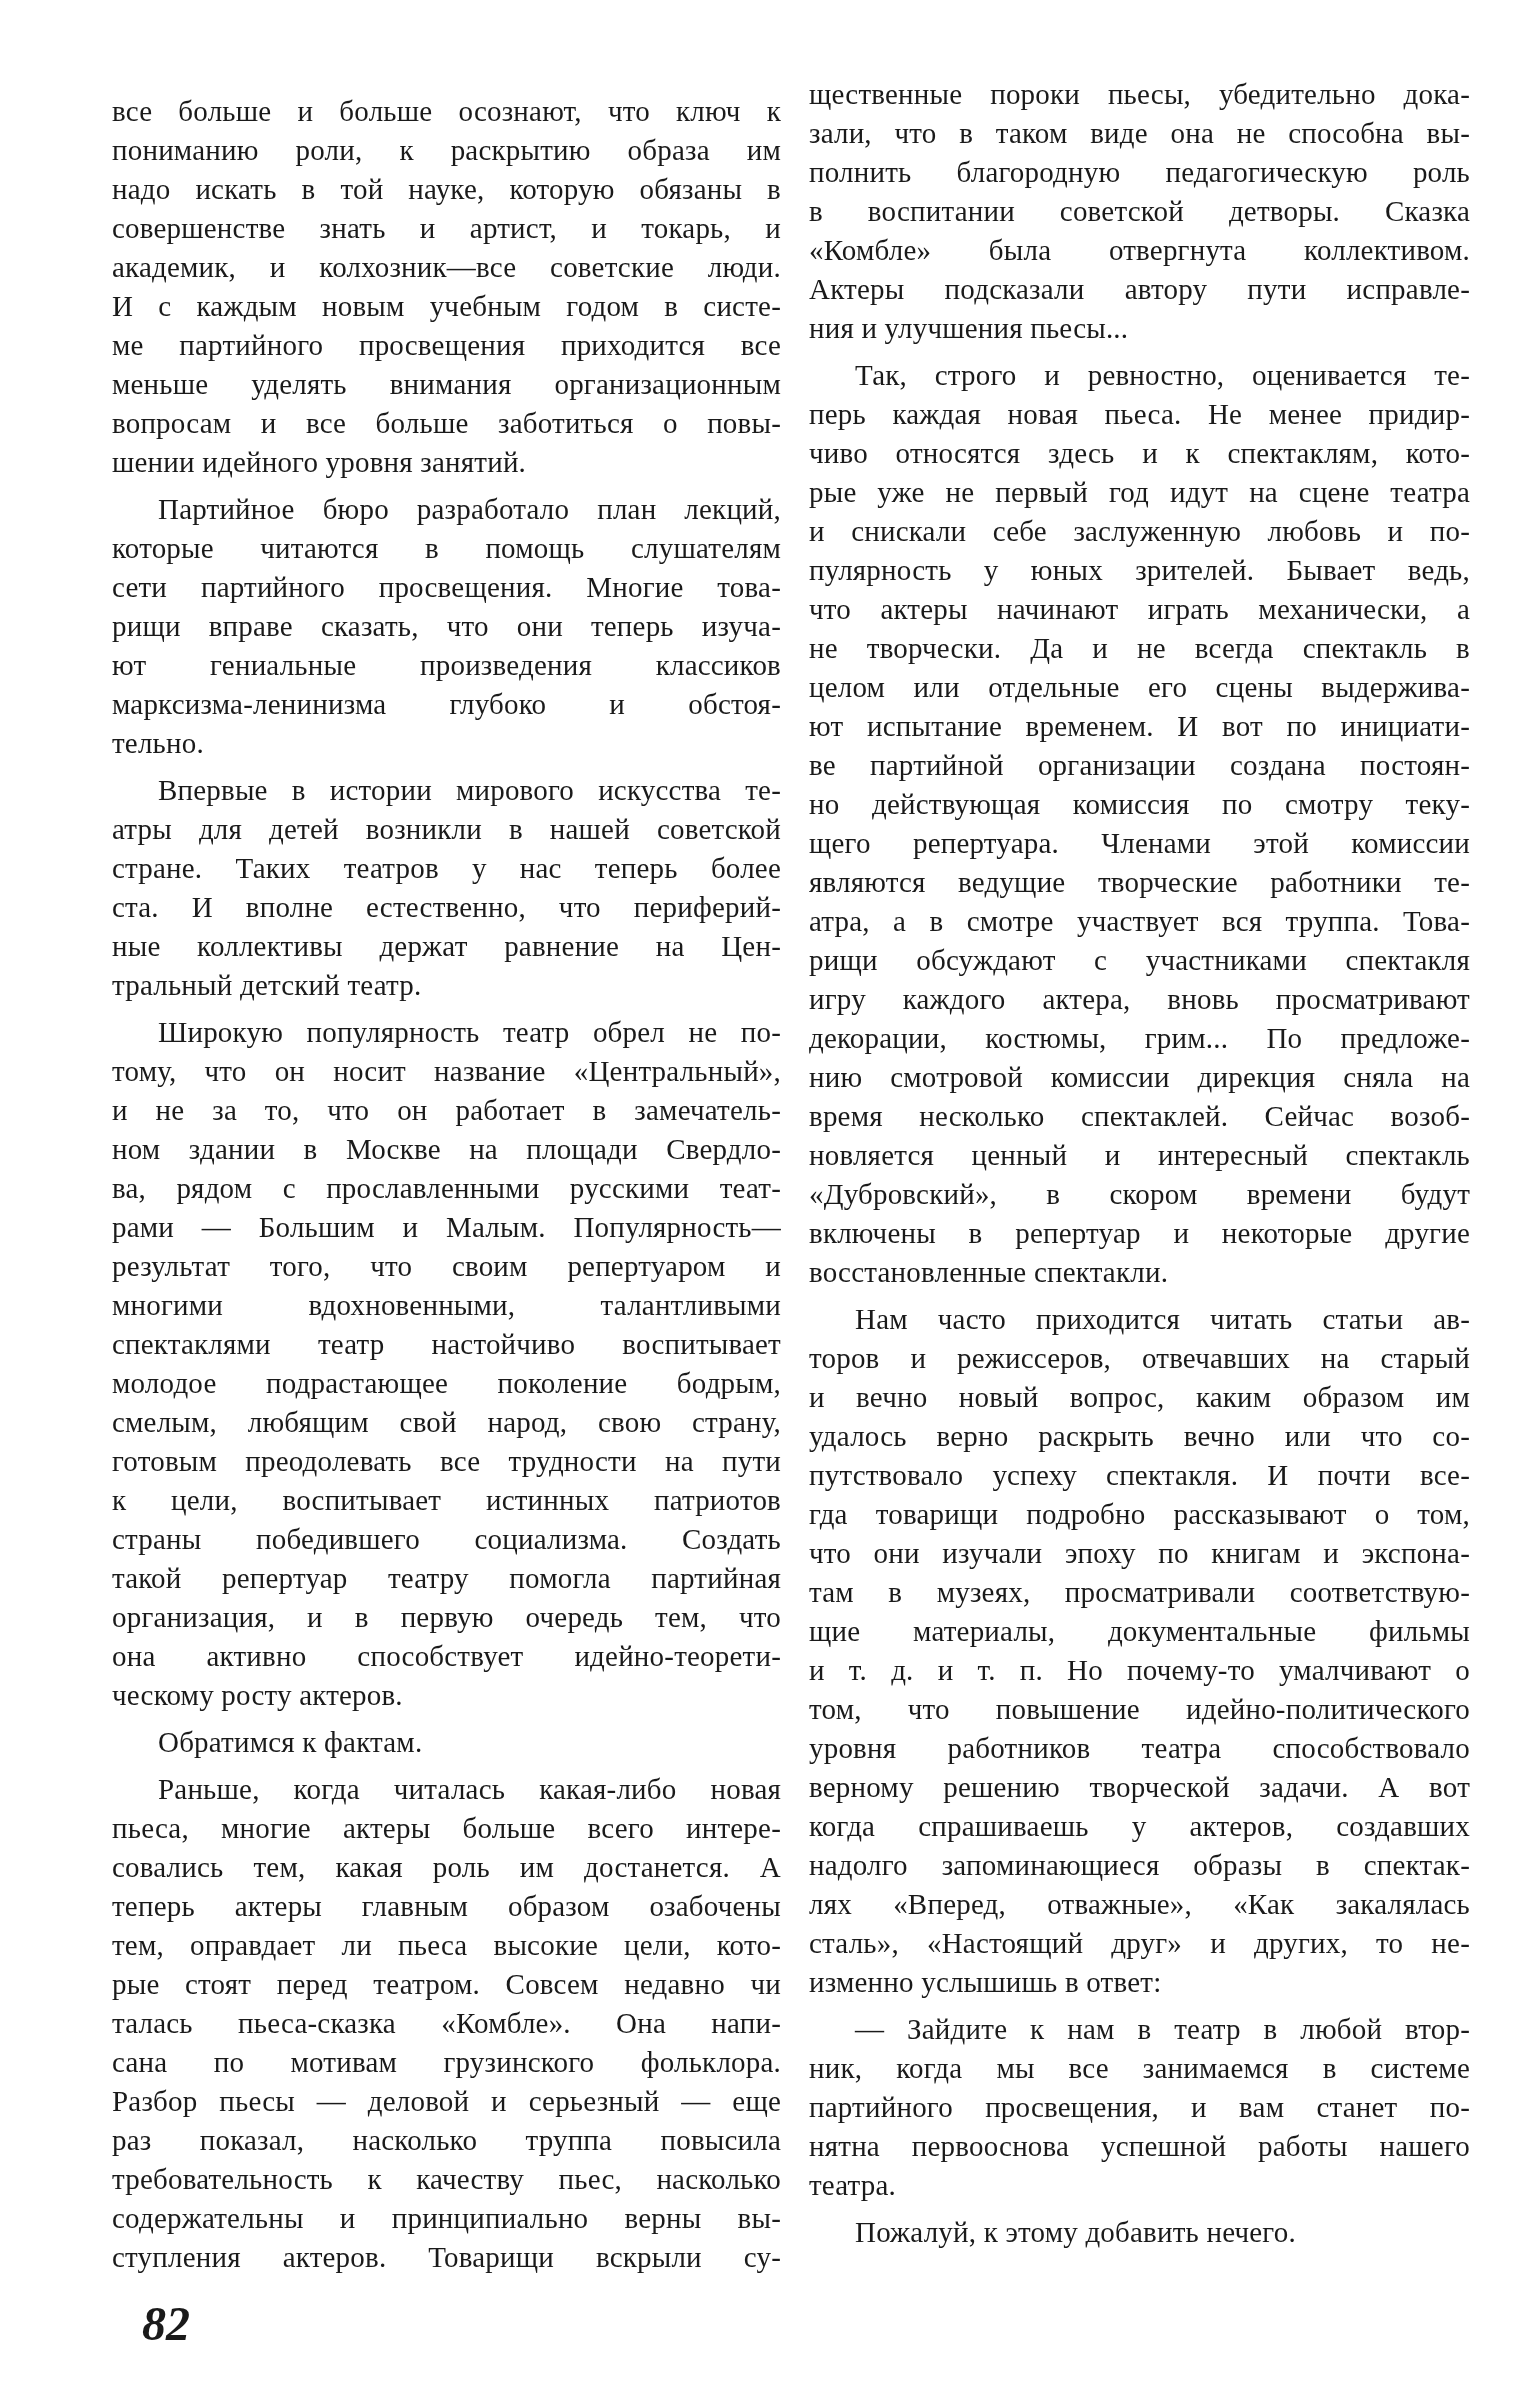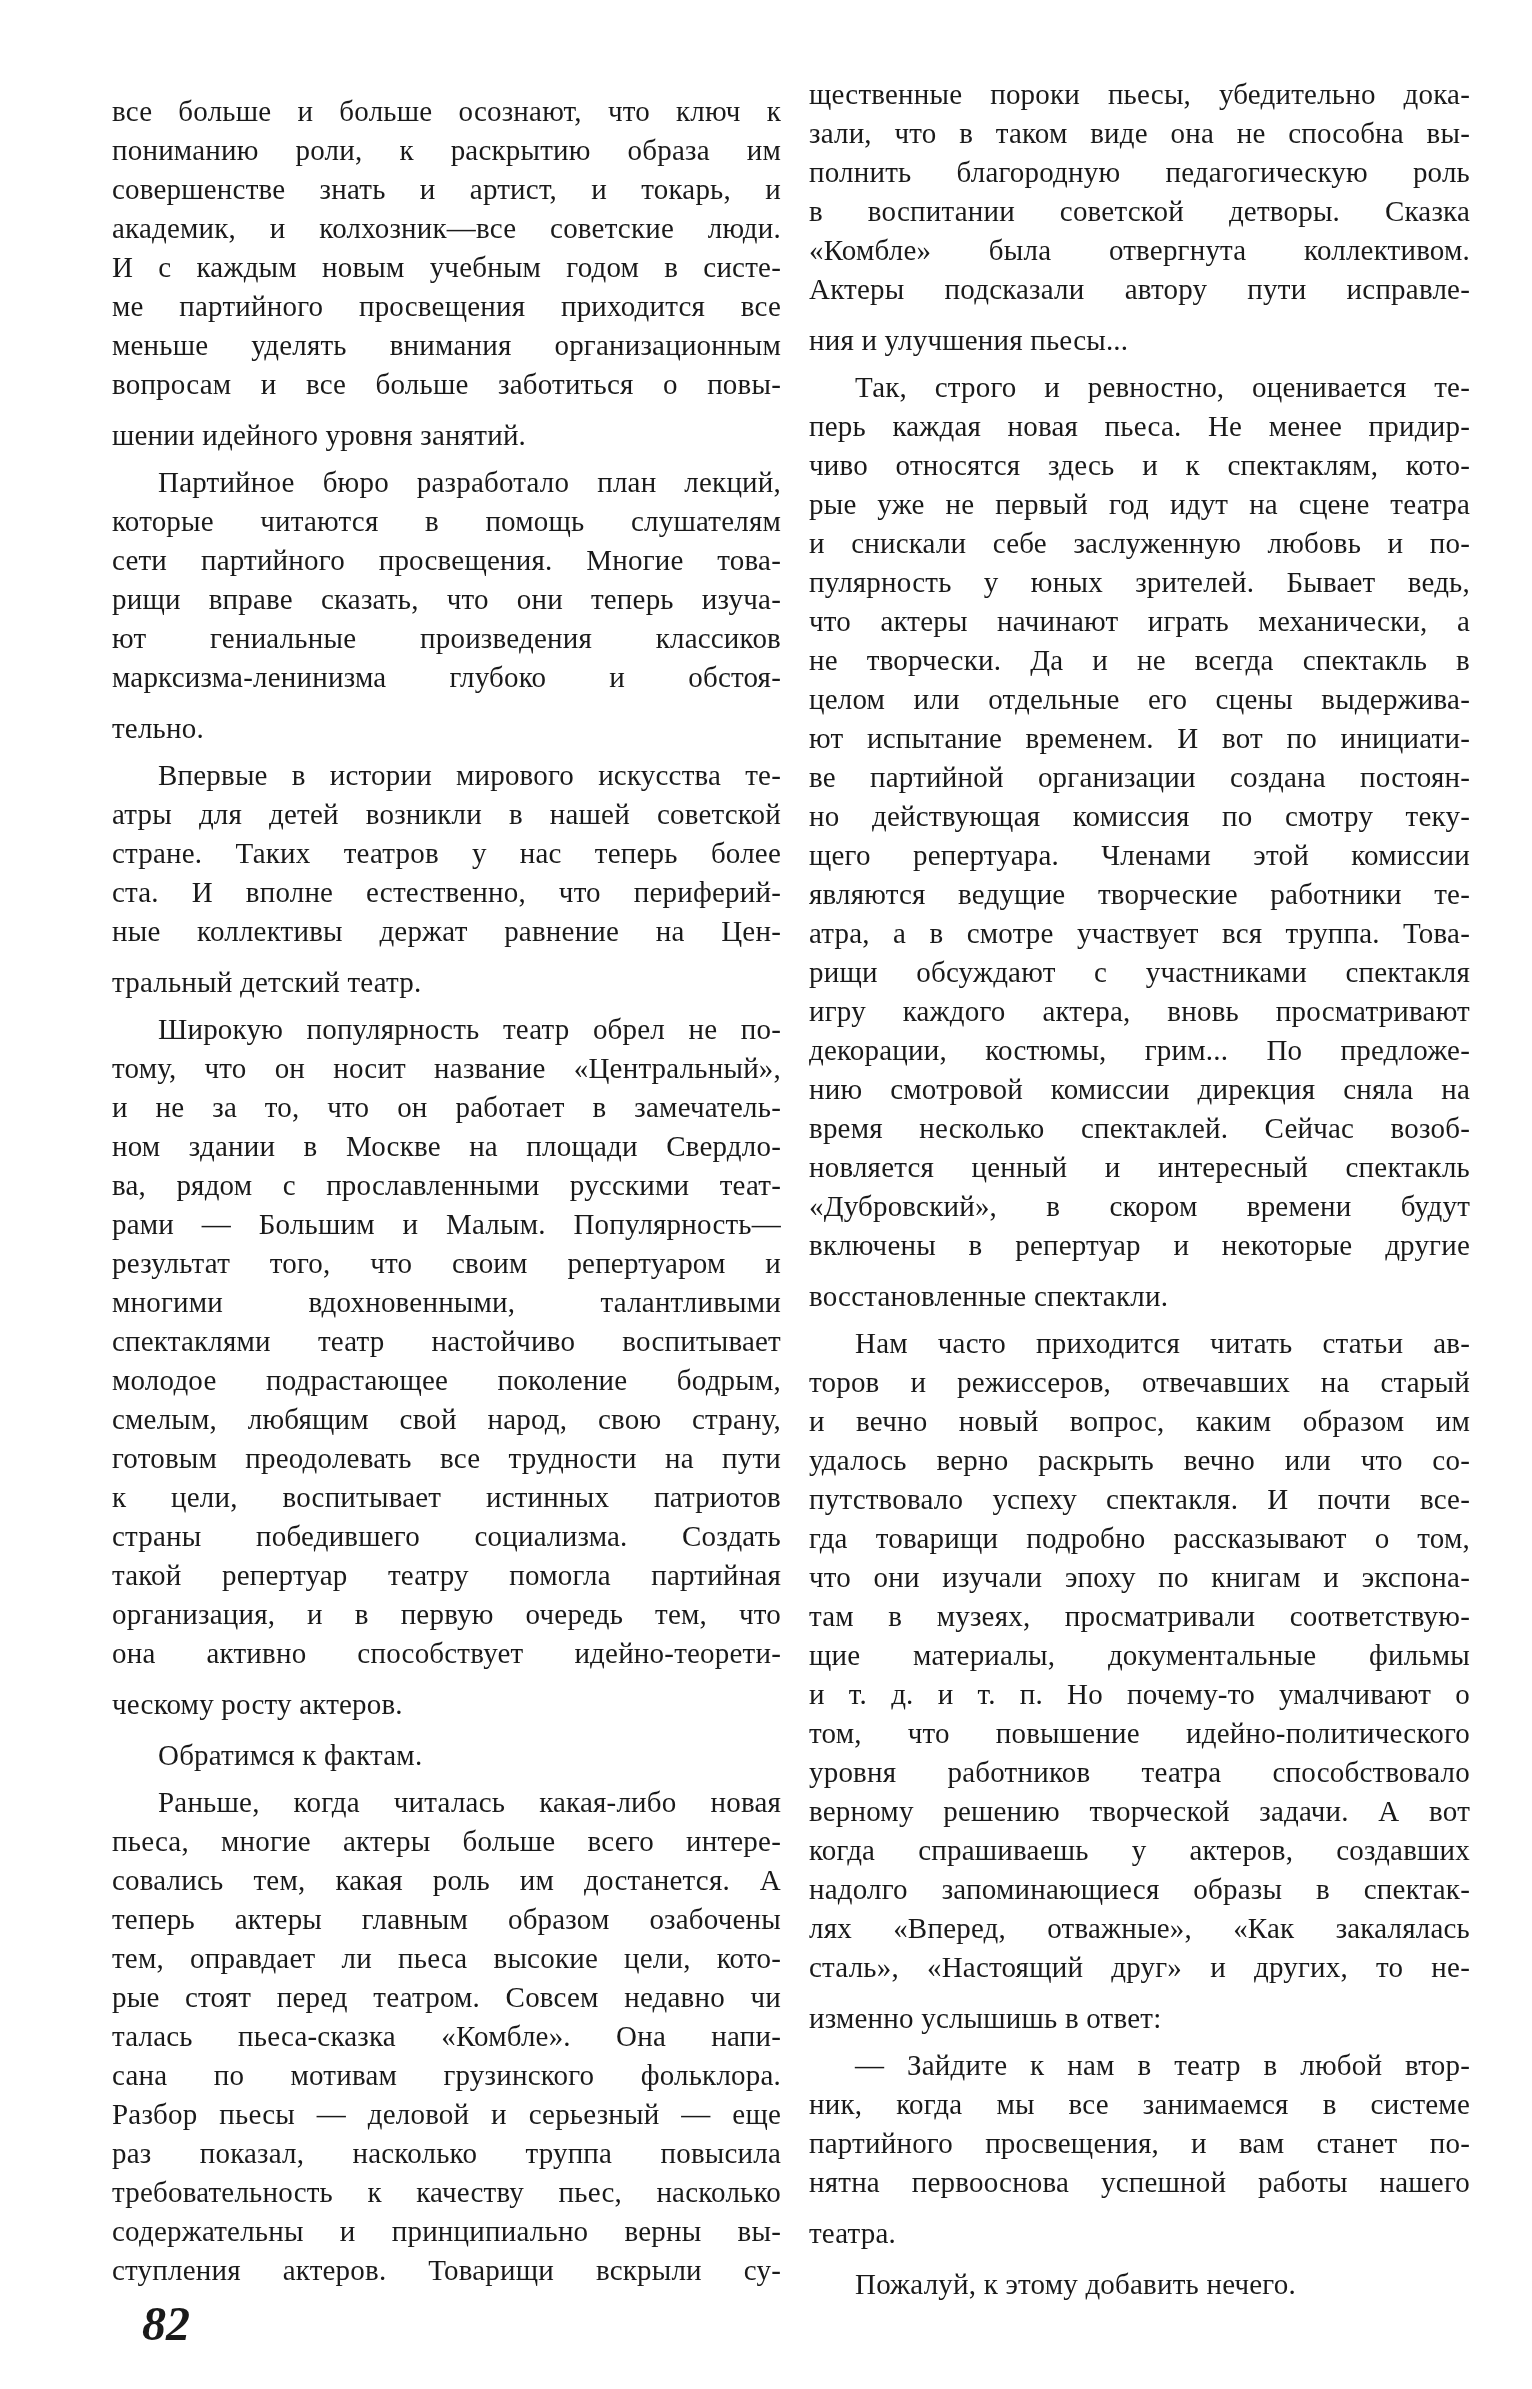--- a/index.html
+++ b/index.html
@@ -10,36 +10,37 @@
   }
   .column { position: absolute; top: 0; }
   .col-left { left: 112px; width: 669px; top: 92px; }
   .col-right { left: 809px; width: 661px; top: 75px; font-family: Liberation Serif, serif; }
   .line {
     height: 39px; line-height: 39px;
     font-size: 29px; white-space: nowrap;
     text-align: justify; text-align-last: justify;
     letter-spacing: 0.2px;
   }
-  .line.last { text-align-last: left; margin-top: 12px; }
+  .line.last { text-align-last: left; }
   .line.indent { padding-left: 46px; }
   .para { margin-bottom: 8px; }
   .page-number {
     position: absolute; left: 142px; top: 2296px;
     font-size: 48px; font-style: italic; font-weight: bold;
     font-family: "Liberation Serif", "DejaVu Serif", serif;
   }
 </style>
 </head>
 <body>
 
 <div class="column col-left" id="col-0">
     <div class="para">
       <div class="line">все больше и больше осознают, что ключ к</div>
       <div class="line">пониманию роли, к раскрытию образа им</div>
+      <div class="line">надо искать в той науке, которую обязаны в</div>
       <div class="line">совершенстве знать и артист, и токарь, и</div>
       <div class="line">академик, и колхозник—все советские люди.</div>
       <div class="line">И с каждым новым учебным годом в систе-</div>
       <div class="line">ме партийного просвещения приходится все</div>
       <div class="line">меньше уделять внимания организационным</div>
       <div class="line">вопросам и все больше заботиться о повы-</div>
       <div class="line last">шении идейного уровня занятий.</div>
     </div>
     <div class="para">
       <div class="line indent">Партийное бюро разработало план лекций,</div>

